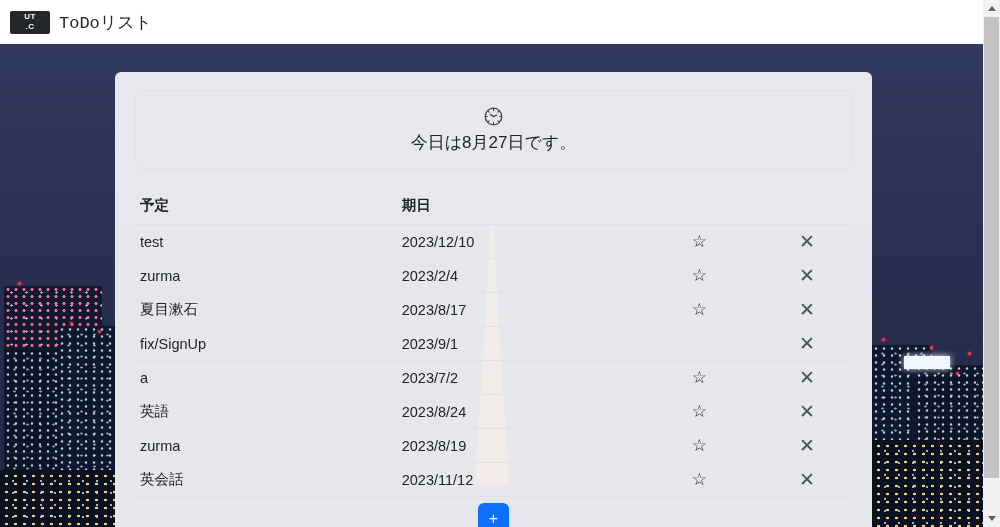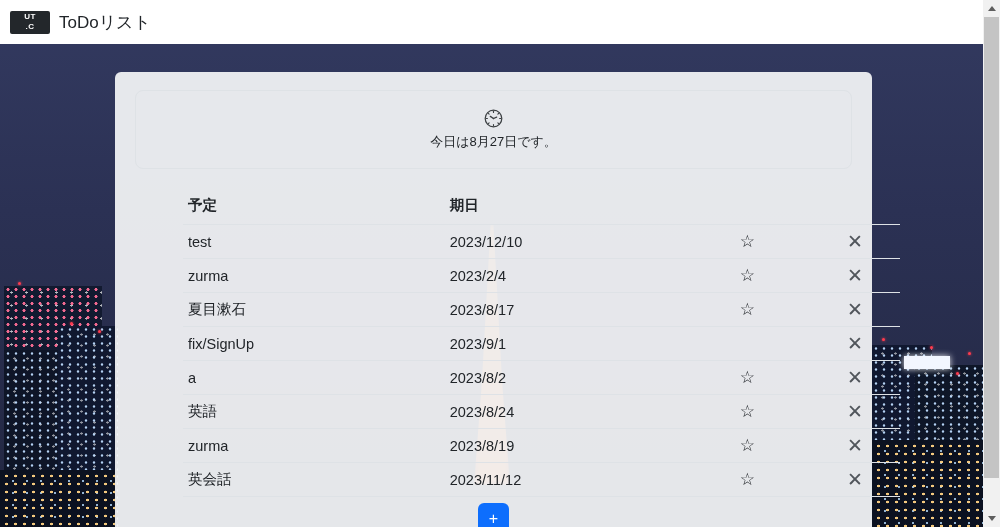--- a/index.html
+++ b/index.html
@@ -51,41 +51,41 @@
     position: absolute; left: 0; top: 0; width: 983px; height: 44px;
     background: #ffffff; display: flex; align-items: center; padding: 0 10px;
     z-index: 5;
   }
   .logo {
     width: 40px; height: 23px; background: #23272b; border-radius: 2px;
     color: #ffffff; font-size: 8px; font-weight: bold; line-height: 1.2;
     display: flex; flex-direction: column; align-items: center; justify-content: center;
     letter-spacing: 0.5px;
   }
-  .navbar-title { margin-left: 9px; font-size: 17px; color: #212529; }
+  .navbar-title { margin-left: 9px; font-size: 17px; color: #212529; font-family: Liberation Mono, monospace; }
 
   
   .card {
     position: absolute; left: 115px; top: 72px; width: 757px; height: 470px;
     background: rgba(246,247,249,0.92);
     border-radius: 6px 6px 0 0;
     z-index: 3;
     padding: 18px 20px 0 20px;
   }
   .banner {
     border: 1px solid #dee2e6; border-radius: 8px;
     height: 79px; display: flex; flex-direction: column;
     align-items: center; justify-content: center; gap: 4px;
     color: #212529;
   }
-  .banner-text { font-size: 13px; }
+  .banner-text { font-size: 17px; }
   .clock-svg { width: 21px; height: 21px; display: block; }
 
   
-  table.todo { width: 100%; border-collapse: collapse; margin-top: 20px; color: #212529; margin-left: 48px; }
+  table.todo { width: 100%; border-collapse: collapse; margin-top: 20px; color: #212529; }
   table.todo th {
     text-align: left; font-size: 14.5px; font-weight: bold;
     padding: 7px 2px 9px 5px; border-bottom: 1px solid #dee2e6;
   }
   table.todo td {
     font-size: 14.5px; padding: 7px 2px 7px 5px;
     border-bottom: 1px solid #dee2e6; height: 32px;
   }
   .col-plan { width: 36.5%; }
   .col-due  { width: 33.5%; }
@@ -202,21 +202,21 @@
           <td class="col-del"><button class="del-btn">✕</button></td>
         </tr>
         <tr>
           <td class="col-plan">fix/SignUp</td>
           <td class="col-due">2023/9/1</td>
           <td class="col-star"></td>
           <td class="col-del"><button class="del-btn">✕</button></td>
         </tr>
         <tr>
           <td class="col-plan">a</td>
-          <td class="col-due">2023/8/2</td>
+          <td class="col-due">2023/7/2</td>
           <td class="col-star"><button class="star-btn">☆</button></td>
           <td class="col-del"><button class="del-btn">✕</button></td>
         </tr>
         <tr>
           <td class="col-plan">英語</td>
           <td class="col-due">2023/8/24</td>
           <td class="col-star"><button class="star-btn">☆</button></td>
           <td class="col-del"><button class="del-btn">✕</button></td>
         </tr>
         <tr>

